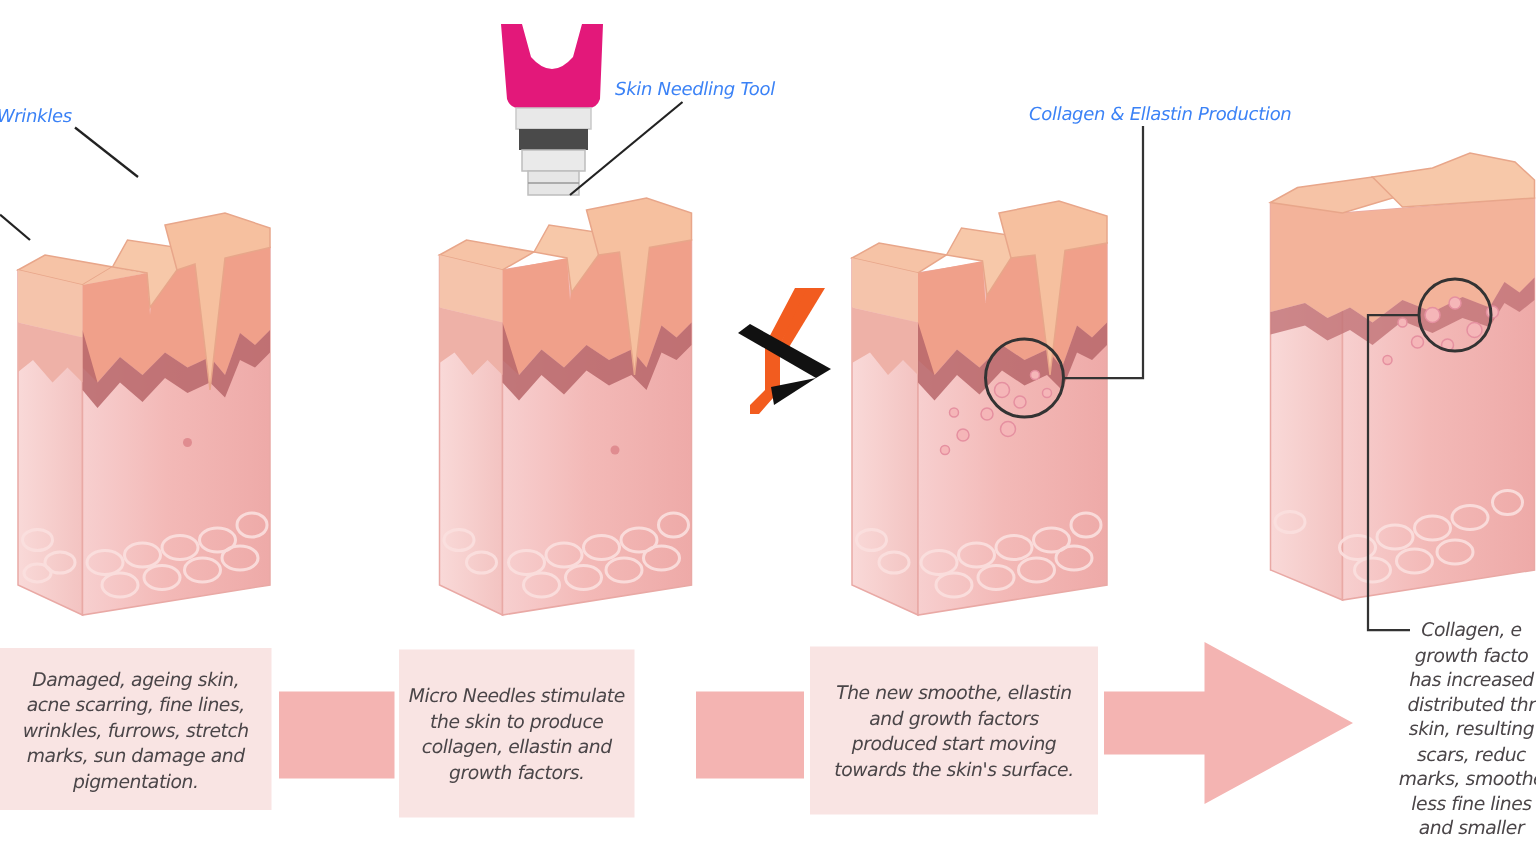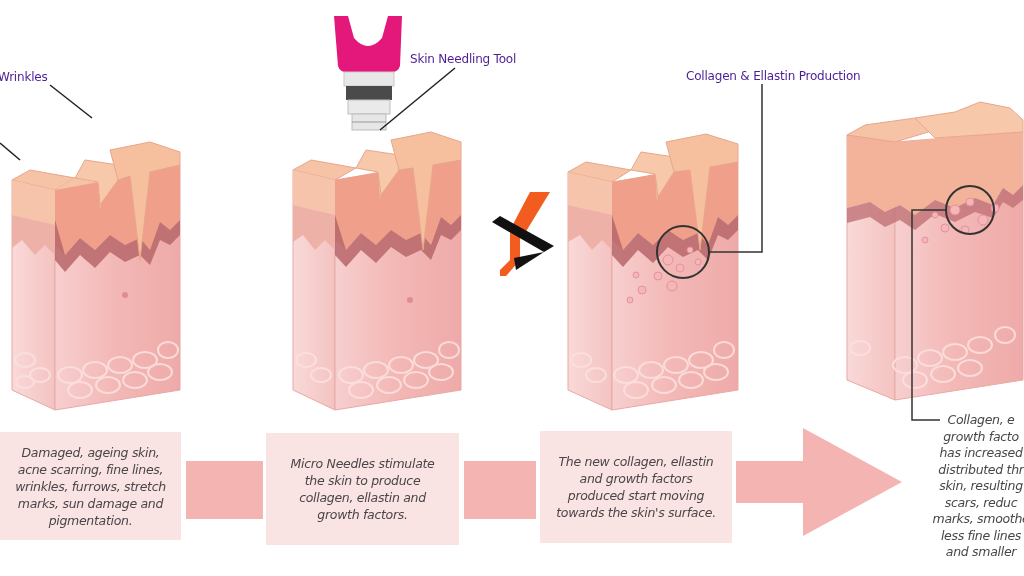--- a/index.html
+++ b/index.html
@@ -1,19 +1,19 @@
 <!DOCTYPE html>
 <html><head>
 <meta charset="utf-8">
 <style>
   html, body { margin:0; padding:0; }
   body { width:1024px; height:576px; background:#ffffff; position:relative; overflow:hidden;
          font-family:"DejaVu Sans", sans-serif; }
   .abs { position:absolute; }
-  .label { position:absolute; font-size:12px; color:#4c1d95; white-space:nowrap; letter-spacing:-0.2px; }
+  .label { position:absolute; font-style:italic; font-size:12px; color:#3b82f6; white-space:nowrap; letter-spacing:-0.2px; }
   .box { position:absolute; background:#f9e4e3; display:flex; align-items:center; justify-content:center;
          text-align:center; font-style:italic; font-size:12.5px; line-height:17px; color:#4a4548; letter-spacing:-0.3px; }
   .box span { white-space:pre-line; }
   .connector { position:absolute; background:#f4b4b2; }
   .endtext { position:absolute; text-align:center; font-style:italic; font-size:12.5px; line-height:16.5px; color:#4a4548;
              white-space:pre-line; letter-spacing:-0.3px; }
 </style>
 </head>
 <body>
 
@@ -189,30 +189,30 @@
 
 <div class="box" style="left:0;top:432px;width:181px;height:108px">
   <span>Damaged, ageing skin,
 acne scarring, fine lines,
 wrinkles, furrows, stretch
 marks, sun damage and
 pigmentation.</span>
 </div>
 <div class="connector" style="left:186px;top:461px;width:77px;height:58px"></div>
 
-<div class="box" style="left:266px;top:433px;width:193px;height:112px">
+<div class="box" style="left:266px;top:433px;width:157px;height:112px">
   <span>Micro Needles stimulate
 the skin to produce
 collagen, ellastin and
 growth factors.</span>
 </div>
 <div class="connector" style="left:464px;top:461px;width:72px;height:58px"></div>
 
 <div class="box" style="left:540px;top:431px;width:192px;height:112px">
-  <span>The new collagen, ellastin
+  <span>The new smoothe, ellastin
 and growth factors
 produced start moving
 towards the skin's surface.</span>
 </div>
 
 <svg class="abs" style="left:736px;top:426px" width="170" height="114" viewBox="0 0 170 114">
   <polygon points="0,35 67,35 67,2 166,56 67,110 67,77 0,77" fill="#f4b4b2"></polygon>
 </svg>
 
 <div class="endtext" style="left:916px;top:412px;width:130px">Collagen, e

